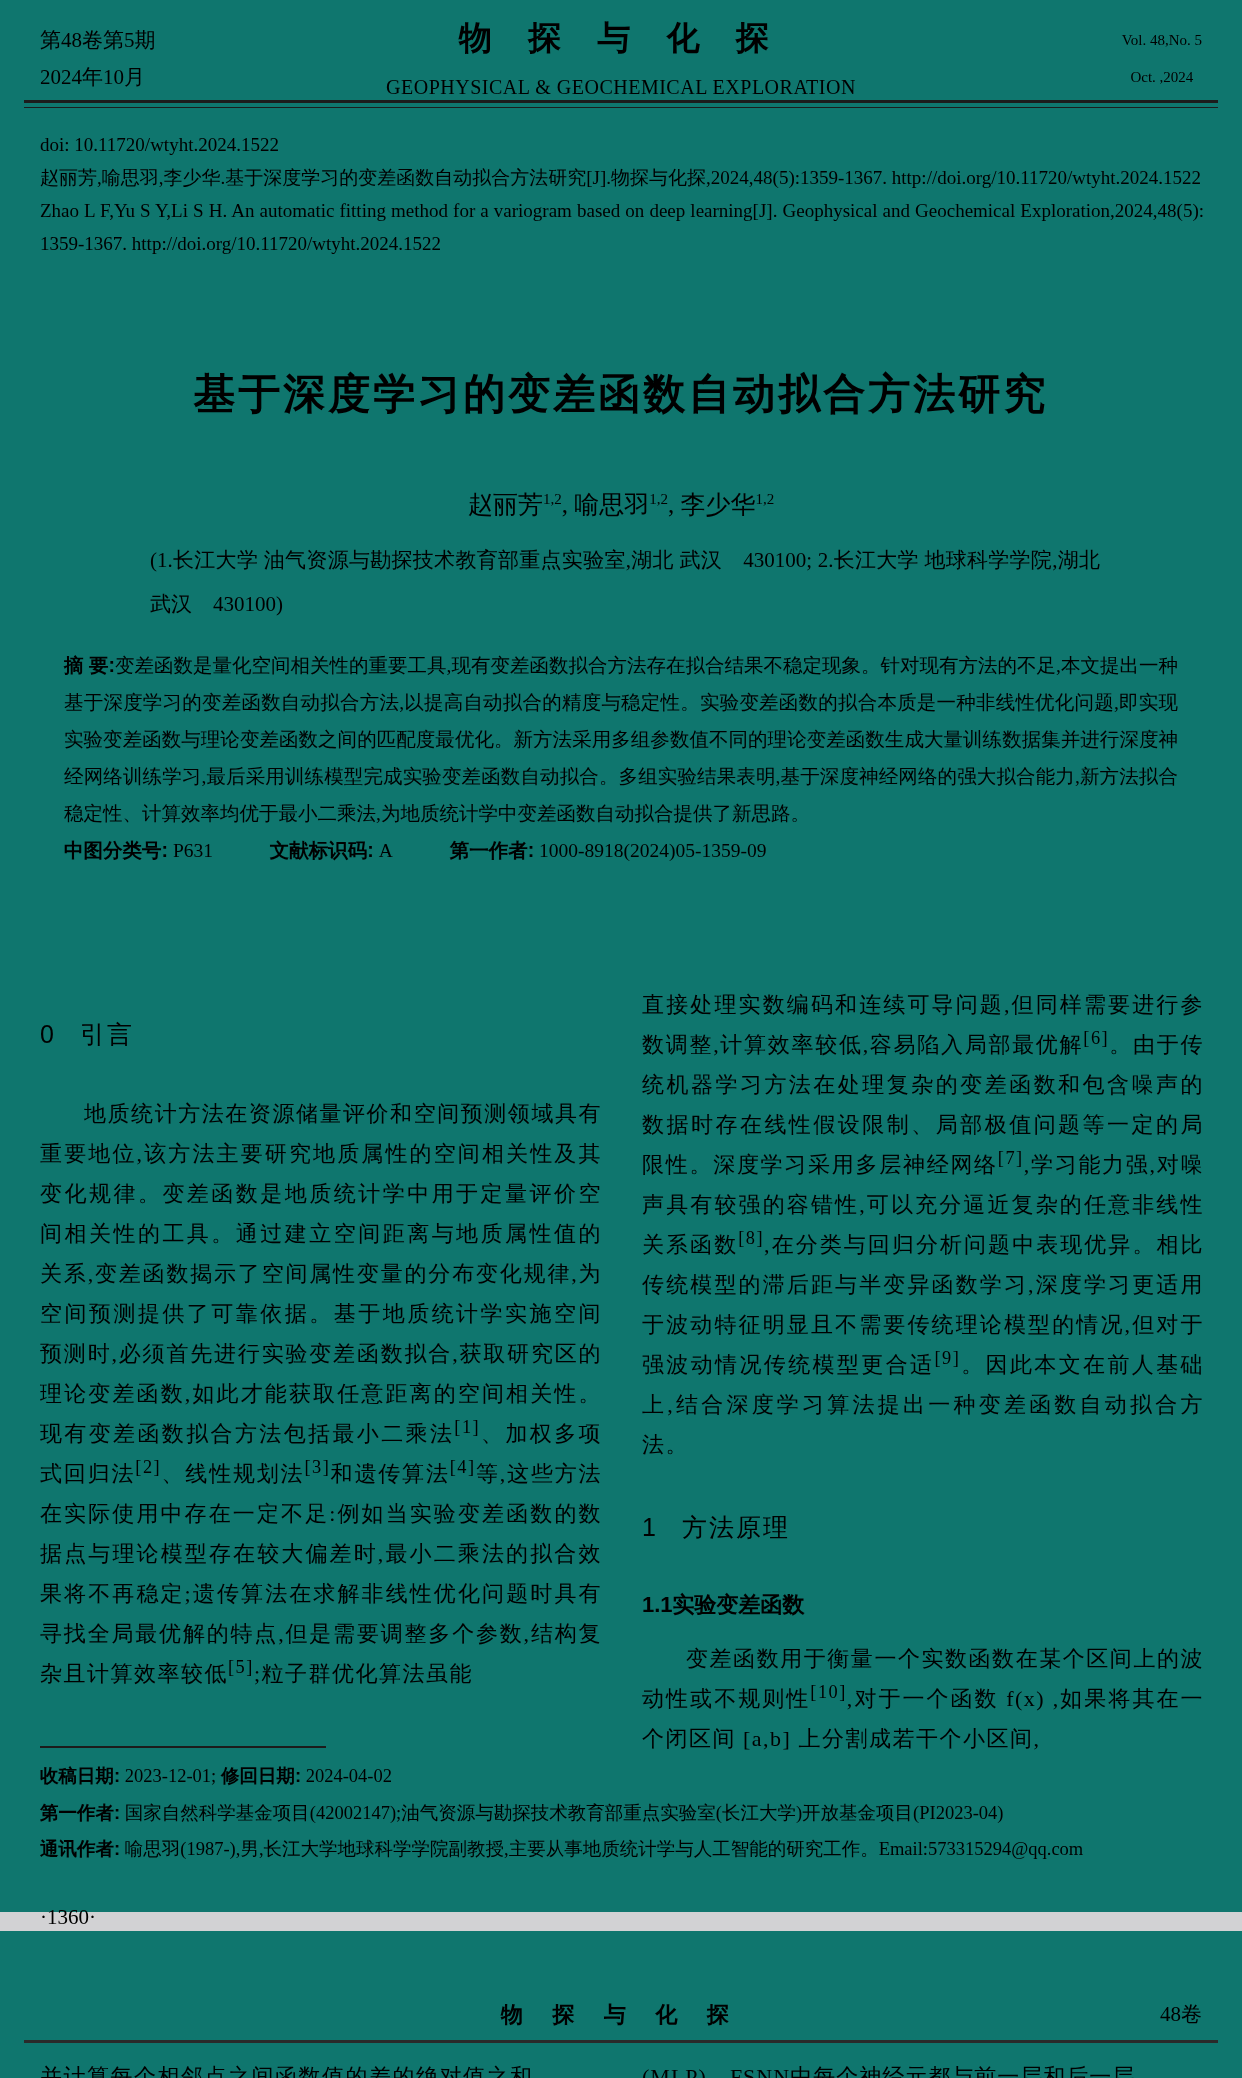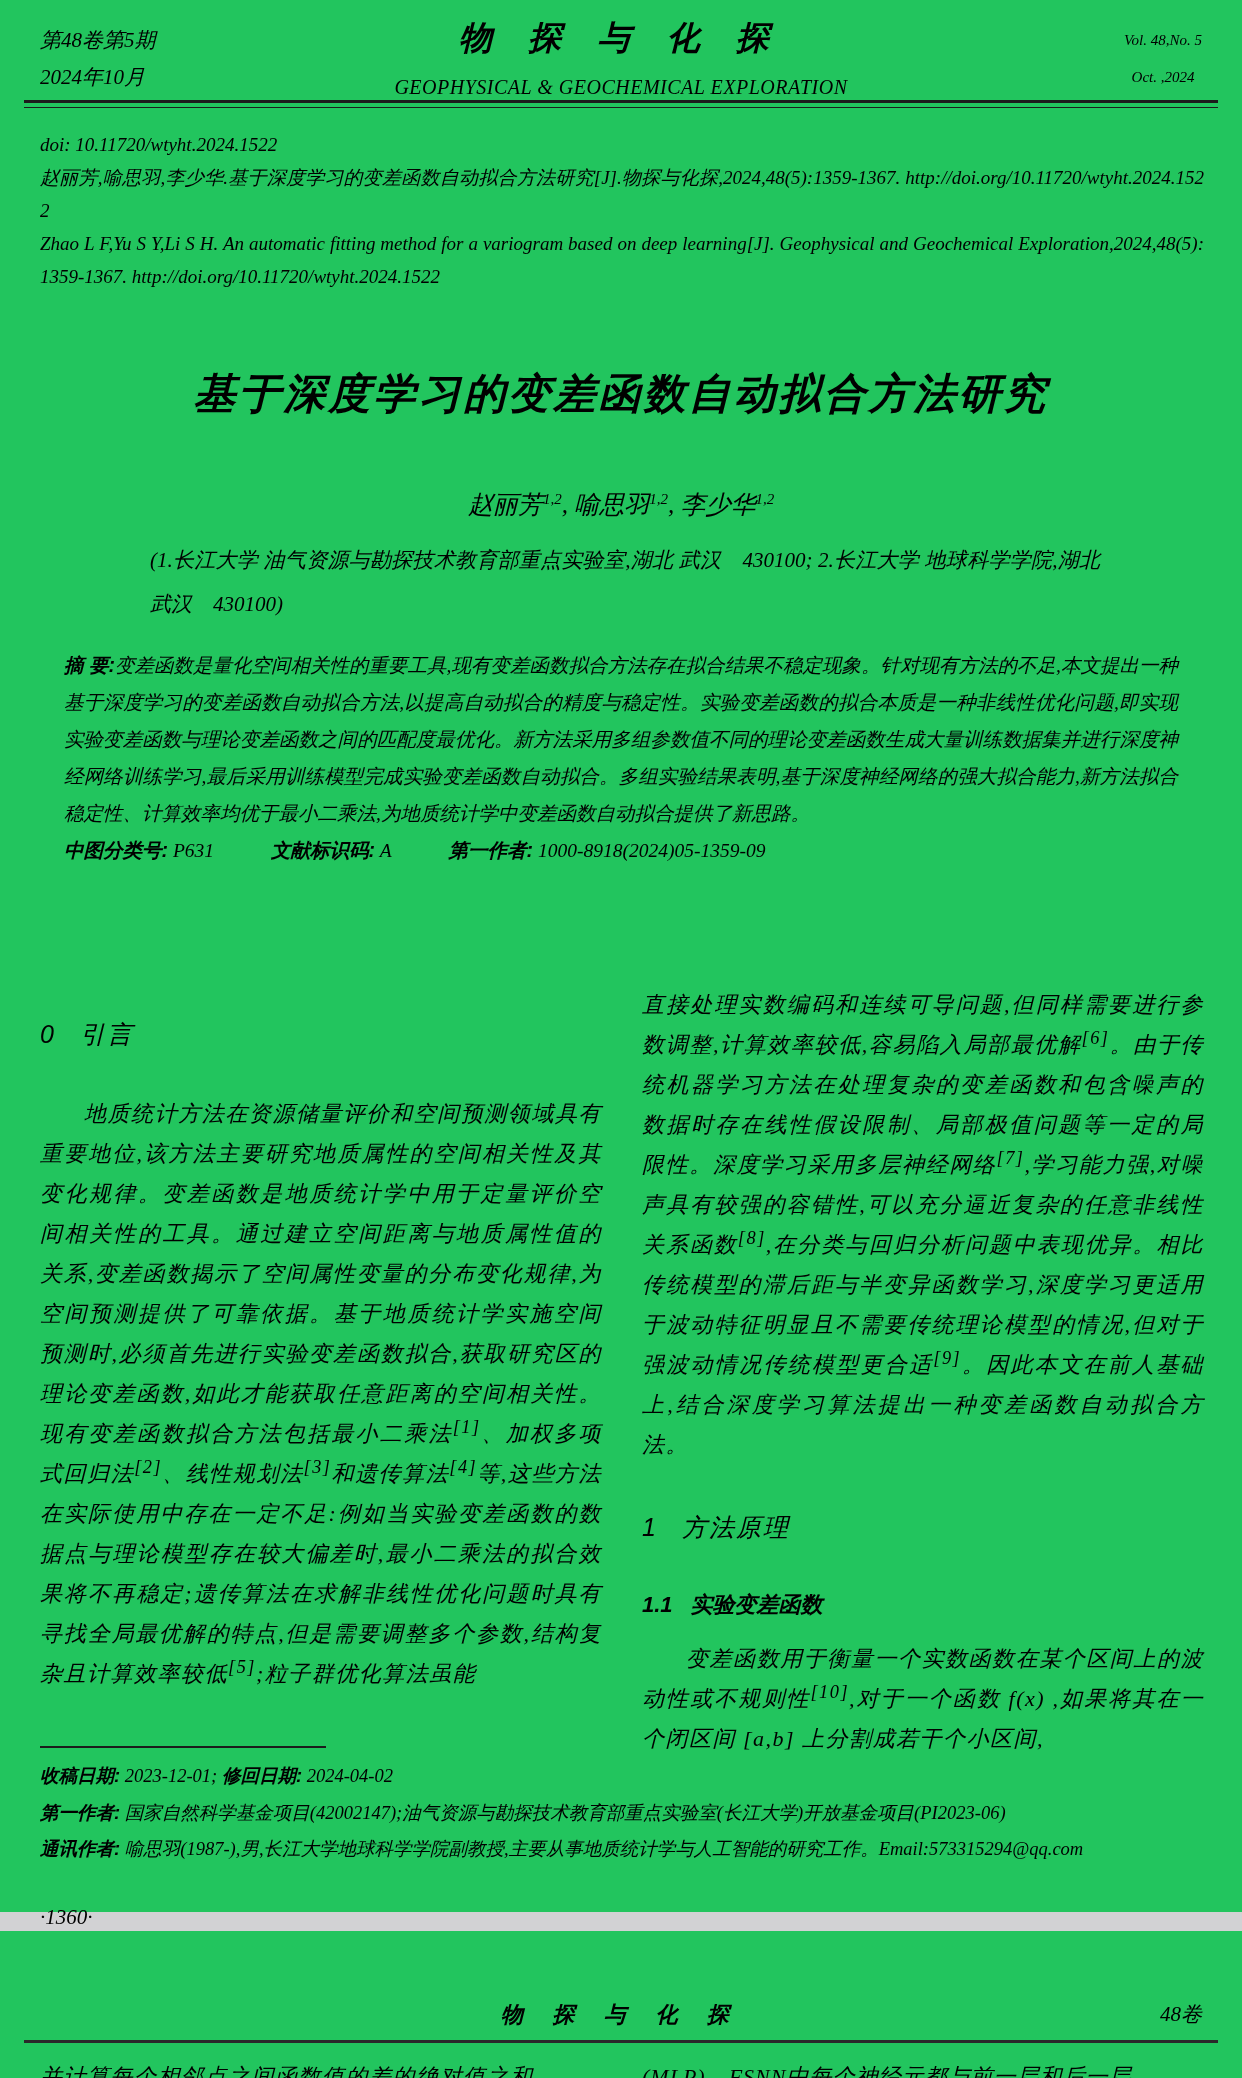--- a/index.html
+++ b/index.html
@@ -1,20 +1,19 @@
 <!DOCTYPE html>
 <html><head>
 <meta charset="utf-8">
 <style>
   html,body{margin:0;padding:0;background:#888;}
   .page{
     position:relative;width:1242px;height:2078px;margin:0 auto;
-    background:#22c55e;color:#000;overflow:hidden;
+    background:#0f766e;color:#000;overflow:hidden;
     font-family:"Liberation Serif","DejaVu Serif",serif;
-    font-style:italic;
   }
   .abs{position:absolute;}
   
   .hdr-left{left:40px;top:22px;font-size:21px;line-height:37px;}
   .hdr-center{left:0;right:0;top:16px;text-align:center;}
   .hdr-center .cn{font-size:33px;font-weight:bold;letter-spacing:14px;}
   .hdr-center .en{font-size:20px;letter-spacing:.5px;margin-top:15px;}
   .hdr-right{right:40px;top:22px;font-size:15px;line-height:37px;text-align:center;}
   .rule-double{left:24px;right:24px;top:100px;height:4px;
     border-top:3px solid #1c1c1c;border-bottom:1px solid #1c1c1c;}
@@ -39,21 +38,21 @@
   .col p.ind{text-indent:2em;}
   .col-l{left:40px;top:1008px;}
   .col-r{left:642px;top:985px;}
   .h-sec{font-family:"Liberation Sans","DejaVu Sans",sans-serif;font-size:25px;
     font-weight:500;letter-spacing:2px;margin:0;}
   .h-sec .num{margin-right:26px;letter-spacing:0;}
   .col-l .h-sec{margin:6px 0 40px 0;}
   .col-r .h-sec{margin:42px 0 0 0;}
   .h-sub{font-family:"Liberation Sans","DejaVu Sans",sans-serif;font-size:22px;
     font-weight:bold;margin:38px 0 14px 0;}
-  .h-sub .num{margin-right:18px;}
+  .h-sub .num{}
   sup{line-height:0;}
   
   .fn-rule{left:40px;top:1746px;width:286px;border-top:2px solid #1c1c1c;}
   .fns{left:40px;top:1758px;width:1164px;font-size:18.5px;line-height:36.5px;}
   .fns p{margin:0;white-space:nowrap;overflow:hidden;}
   
   .band{left:0;top:1912px;width:1242px;height:19px;background:#d2d2d4;}
   .np-left{left:40px;top:1905px;font-size:21px;}
   .np-center{left:0;right:0;top:2000px;text-align:center;font-size:22px;
     font-weight:bold;letter-spacing:12px;}
@@ -112,21 +111,21 @@
   <div class="abs col col-r">
     <p>直接处理实数编码和连续可导问题,但同样需要进行参数调整,计算效率较低,容易陷入局部最优解<sup>[6]</sup>。由于传统机器学习方法在处理复杂的变差函数和包含噪声的数据时存在线性假设限制、局部极值问题等一定的局限性。深度学习采用多层神经网络<sup>[7]</sup>,学习能力强,对噪声具有较强的容错性,可以充分逼近复杂的任意非线性关系函数<sup>[8]</sup>,在分类与回归分析问题中表现优异。相比传统模型的滞后距与半变异函数学习,深度学习更适用于波动特征明显且不需要传统理论模型的情况,但对于强波动情况传统模型更合适<sup>[9]</sup>。因此本文在前人基础上,结合深度学习算法提出一种变差函数自动拟合方法。</p>
     <h2 class="h-sec"><span class="num">1</span><span>方法原理</span></h2>
     <h3 class="h-sub"><span class="num">1.1</span><span>实验变差函数</span></h3>
     <p class="ind">变差函数用于衡量一个实数函数在某个区间上的波动性或不规则性<sup>[10]</sup>,对于一个函数 f(x) ,如果将其在一个闭区间 [a,b] 上分割成若干个小区间,</p>
   </div>
 
   <div class="abs fn-rule"></div>
   <div class="abs fns">
     <p><span class="blk">收稿日期:</span> <span>2023-12-01;</span> <span class="blk">修回日期:</span> <span>2024-04-02</span></p>
-    <p><span class="blk">第一作者:</span> <span>国家自然科学基金项目(42002147);油气资源与勘探技术教育部重点实验室(长江大学)开放基金项目(PI2023-06)</span></p>
+    <p><span class="blk">第一作者:</span> <span>国家自然科学基金项目(42002147);油气资源与勘探技术教育部重点实验室(长江大学)开放基金项目(PI2023-04)</span></p>
     <p><span class="blk">通讯作者:</span> <span>喻思羽(1987-),男,长江大学地球科学学院副教授,主要从事地质统计学与人工智能的研究工作。Email:573315294@qq.com</span></p>
   </div>
 
   <div class="abs band"></div>
   <div class="abs np-left">·1360·</div>
   <div class="abs np-center">物 探 与 化 探</div>
   <div class="abs np-right">48卷</div>
   <div class="abs np-rule"></div>
   <div class="abs clip-l">并计算每个相邻点之间函数值的差的绝对值之和</div>
   <div class="abs clip-r">(MLP)、FSNN中每个神经元都与前一层和后一层</div>

